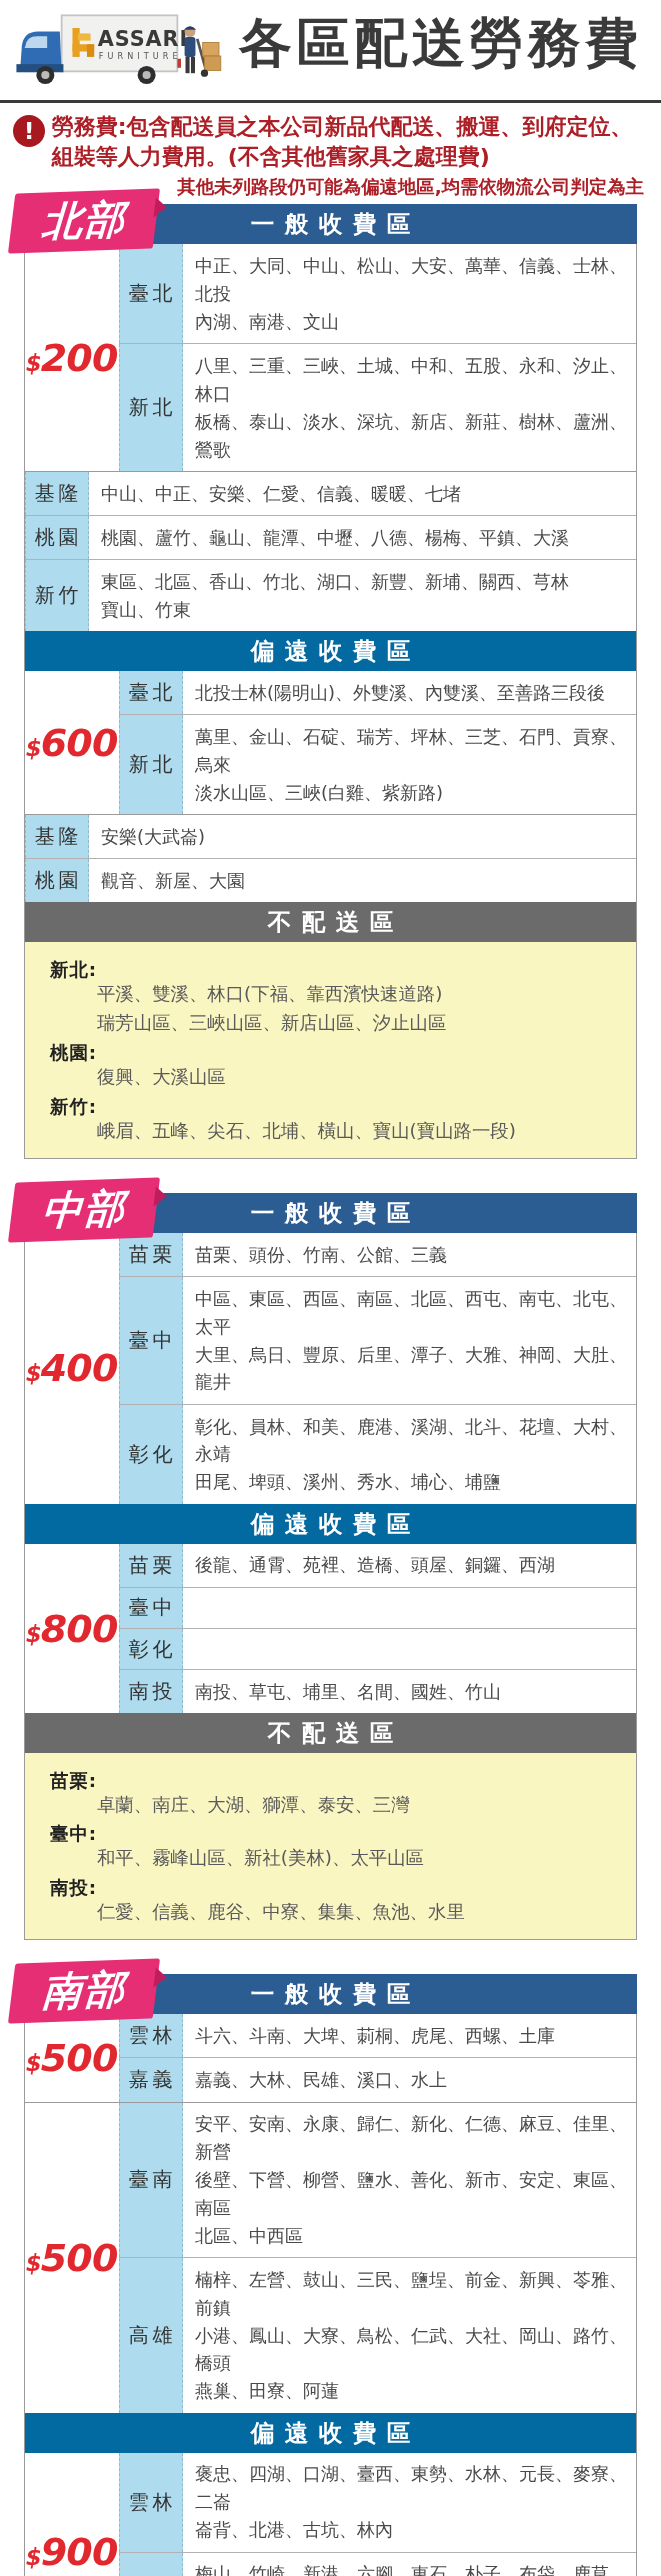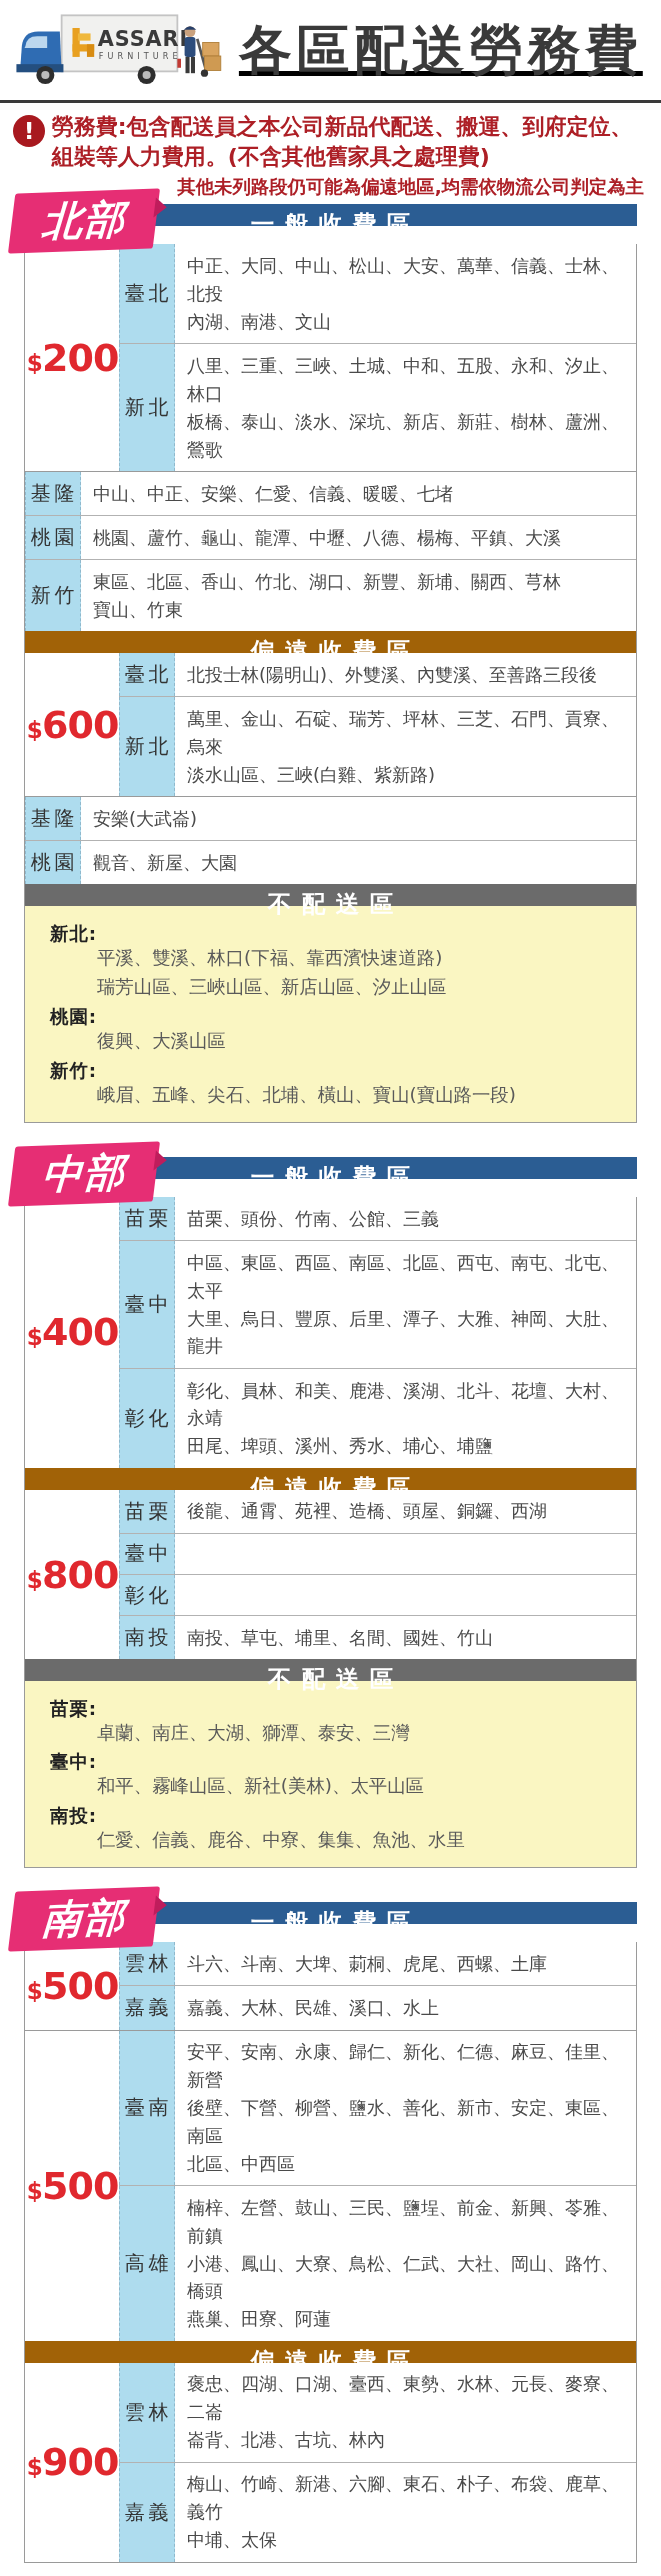--- a/index.html
+++ b/index.html
@@ -3,21 +3,21 @@
 <meta charset="utf-8">
 <style>
   * { margin:0; padding:0; box-sizing:border-box; }
   html,body { background:#ffffff; }
   body {
     width:661px; margin:0 auto;
     font-family:"DejaVu Sans","Liberation Sans",sans-serif;
   }
 
   
-  .header { display:flex; align-items:center; padding:7.6px 7.6px 3.8px 11.3px;text-decoration:underline; }
+  .header { display:flex; padding:7.6px 7.6px 3.8px 11.3px; }
   .logo { flex:none; }
   .title { flex:1; text-align:center; font-size:53px; font-weight:bold;
            color:#3a3a3a; letter-spacing:4.7px; white-space:nowrap; }
   .header-rule { height:2.8px; background:#3a3a3a; margin-top:1.9px; }
 
   
   .notice { display:flex; padding:9.4px 9.4px 0 13.2px; }
   .alert-icon { width:32px; height:32px; border-radius:50%; background:#a8191f;
     color:#fff; font-weight:bold; font-size:23.6px; display:flex; align-items:center;
     justify-content:center; flex:none; margin-top:2.8px; }
@@ -35,38 +35,38 @@
     background:#e62e74; transform:skewX(-9deg) rotate(-2deg); z-index:2;
     border-radius:2.8px; }
   .badge::after { content:''; position:absolute; right:-8.5px; top:9.4px;
     border-left:12.3px solid #bf1d5c; border-top:10.4px solid transparent;
     border-bottom:10.4px solid transparent; }
   .badge-text { display:block; text-align:center; font-size:40px; font-weight:bold;
     font-style:italic; color:#fff; line-height:59px; letter-spacing:1.9px;
     transform:skewX(4deg); }
 
   .bar { background:#2b5d93; color:#fff; font-size:23.6px; font-weight:bold;
-    text-align:center; letter-spacing:10.4px; line-height:40px; height:22px;
+    text-align:center; letter-spacing:10.4px; line-height:40px; height:40px;
     text-indent:10.4px; }
-  .bar-orange { background:#a16207; }
+  .bar-orange { background:#0369a1; }
   .bar-grey { background:#6b6b6b; }
 
   .fee-table { margin:0 23.6px; border:0.9px solid #9a9a9a; border-top:none; }
   .price-group { display:flex; border-top:0.9px solid #9a9a9a; }
   .fee-table > .price-group:first-child,
   .bar + .price-group { border-top:none; }
   .price-cell { width:94px; flex:none; display:flex; align-items:center;
-    justify-content:flex-end; }
+    justify-content:center;font-style:italic; }
   .price-text { display:block; font-weight:bold; color:#e0282e; font-size:38px;
     letter-spacing:-0.9px; }
   .price-text::first-letter { font-size:23px; }
   .rows { flex:1; display:flex; flex-direction:column; }
   .row { display:flex; border-top:0.9px solid #b2b2b2; flex:1; }
   .row:first-child { border-top:none; }
-  .city-cell { width:56px; flex:none; background:#aedcee;
+  .city-cell { width:64px; flex:none; background:#aedcee;
     border-left:1.9px dashed #8fb8cc; border-right:1.9px dashed #8fb8cc;
     display:flex; align-items:center; justify-content:center; font-size:20px;
     color:#333; letter-spacing:3.8px; text-indent:3.8px; padding:6.6px 0; }
   .district-cell { flex:1; padding:7.6px 7.6px 7.6px 12.3px; font-size:18px; color:#4a4a4a;
     line-height:1.55; white-space:pre-line; display:flex; align-items:center; }
 
   .nd-box { background:#faf6c2; padding:12.3px 15px 12.3px 25.5px; }
   .nd-row { display:flex; font-size:18.4px; line-height:1.62; }
   .nd-city { font-weight:bold; color:#222; white-space:nowrap; letter-spacing:0.9px; }
   .nd-city::after { content:":"; }

